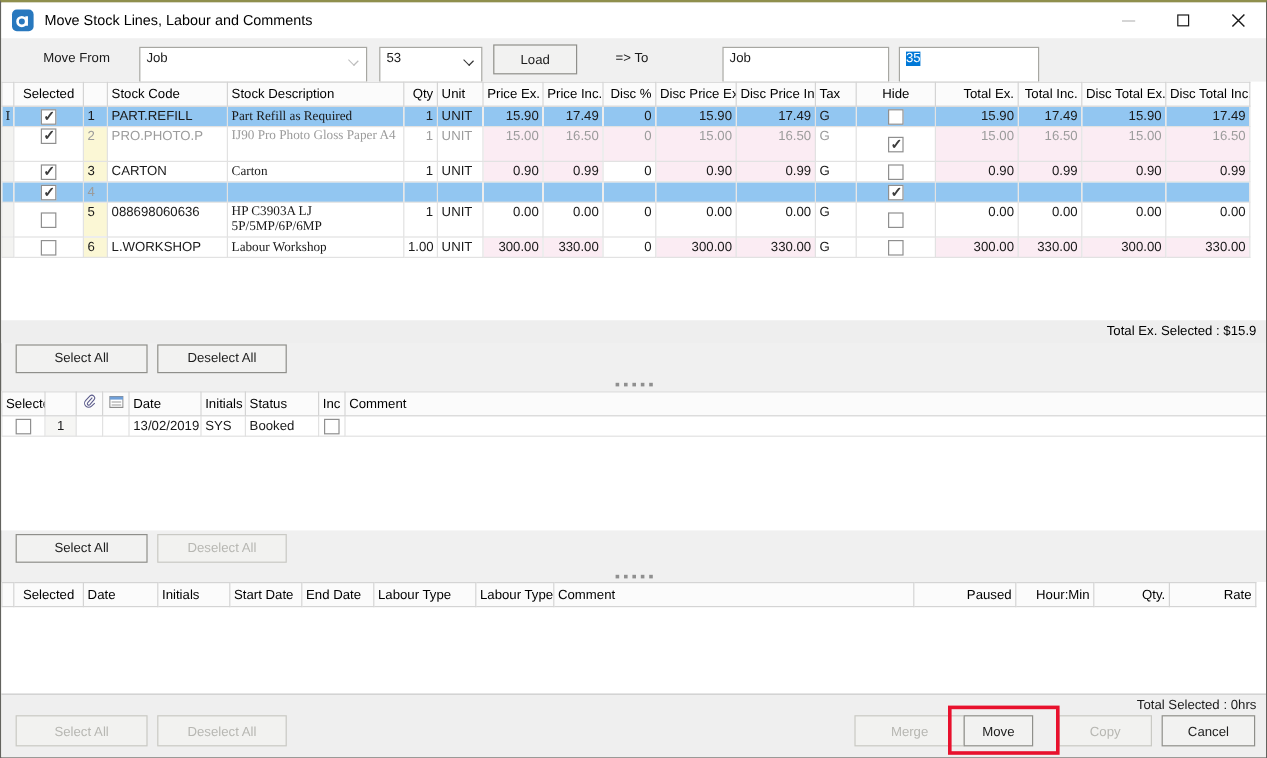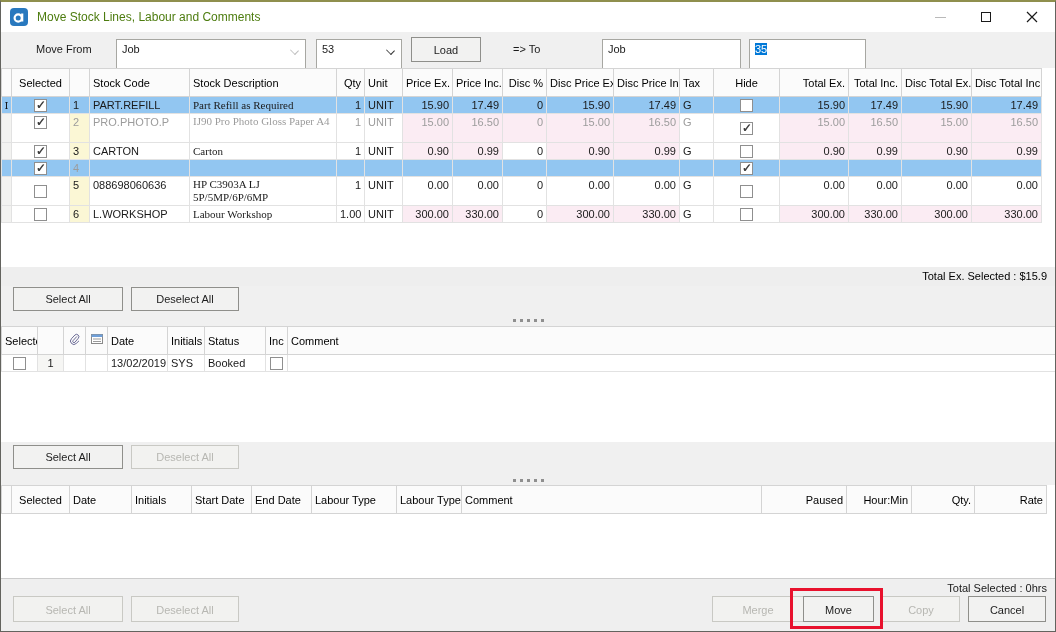--- a/index.html
+++ b/index.html
@@ -8,21 +8,21 @@
     width:1056px; height:632px; position:relative;
     font-family:"Liberation Sans", sans-serif; font-size:11px; color:#1a1a1a;
     background:#f0f0f0;
   }
   .dialog { position:absolute; inset:0; background:#f0f0f0; border:1px solid #63635e; border-top:2px solid #8f8f4d; overflow:hidden; }
 
   
   .titlebar { position:absolute; top:0; left:0; right:0; height:30px; background:#ffffff; }
   .appicon { position:absolute; left:9px; top:6px; width:18px; height:18px; background:#2878be; border-radius:4px; }
   .appicon svg { position:absolute; left:0; top:0; }
-  .title { position:absolute; left:36px; top:8px; font-size:12px; color:#4d7c0f; }
+  .title { position:absolute; left:36px; top:8px; font-size:12px; color:#000000; }
   .winbtn { position:absolute; top:0; width:46px; height:29px; text-align:center; }
   .winbtn-min  { right:92px; }
   .winbtn-max  { right:46px; }
   .winbtn-close{ right:0; }
   .glyph-min { position:absolute; left:18px; top:15px; width:11px; height:0; border-top:1px solid #b9b9b9; }
   .glyph-max { position:absolute; left:18px; top:10px; width:10px; height:10px; border:1px solid #1a1a1a; background:#fff; }
   .glyph-close { position:absolute; left:17px; top:9px; width:12px; height:12px; }
 
   
   .toolbar { position:absolute; top:30px; left:0; right:0; height:36px; background:#f0f0f0; }
@@ -32,21 +32,21 @@
   .combo .chev.dark { border-color:#333; }
   .combo .chev.light { border-color:#bdbdbd; }
   .btn { background:#f2f2f1; border:1px solid #8f8f8b; color:#1d1d1d; text-align:center; position:absolute; font-size:11px; }
   .btn.disabled { color:#b7b7b2; border-color:#c9c9c4; background:#f2f2f0; }
   .selarea { background:#0078d7; color:#fff; }
 
   
   .gridwrap { position:absolute; left:0; right:0; background:#fff; overflow:hidden; }
   table { border-collapse:collapse; table-layout:fixed; font-size:11px; }
   td, th { border:1px solid #e2e2e2; padding:1px 3px; overflow:hidden; white-space:nowrap; height:17px; font-weight:normal; text-align:left; line-height:14px; }
-  th { border-color:#d4d4d4; background:#fbfbfb; height:28px; color:#000; }
+  th { border-color:#d4d4d4; background:#fbfbfb; height:20px; color:#000; }
   th.c, td.c { text-align:center; }
   th.r, td.r { text-align:right; }
   td.ny { background:#fbf7d5; }
   td.pk { background:#fbecf3; }
   tr.sel td { background:#92c6f1; }
   tr.dim td { color:#9c9c9c; }
   td.dimtx { color:#9c9c9c; }
   td.desc { white-space:normal; line-height:13px;font-family:Liberation Serif, serif; }
   tr.tall td { height:29px; vertical-align:top; }
   td.ind { background:#f3f3f1; padding:0; text-align:center; }
@@ -392,20 +392,20 @@
       </tr>
     </tbody>
       </table>
   </div>
 
   <div class="footer">
     <span class="total">Total Selected : 0hrs</span>
     <button class="btn fbtn disabled" style="left:12px; width:110px;">Select All</button>
     <button class="btn fbtn disabled" style="left:130px; width:108px;">Deselect All</button>
     <button class="btn fbtn disabled" style="left:711px; width:92px;">Merge</button>
-    <button class="btn fbtn" style="left:802px; width:71px;">Move</button>
+    <button class="btn fbtn" style="left:802px; width:58px;">Move</button>
     <button class="btn fbtn disabled" style="left:881px; width:78px;">Copy</button>
     <button class="btn fbtn" style="left:967px; width:78px;">Cancel</button>
   </div>
 
   <div class="redrect"></div>
 
 </div>
 
 </body></html>

